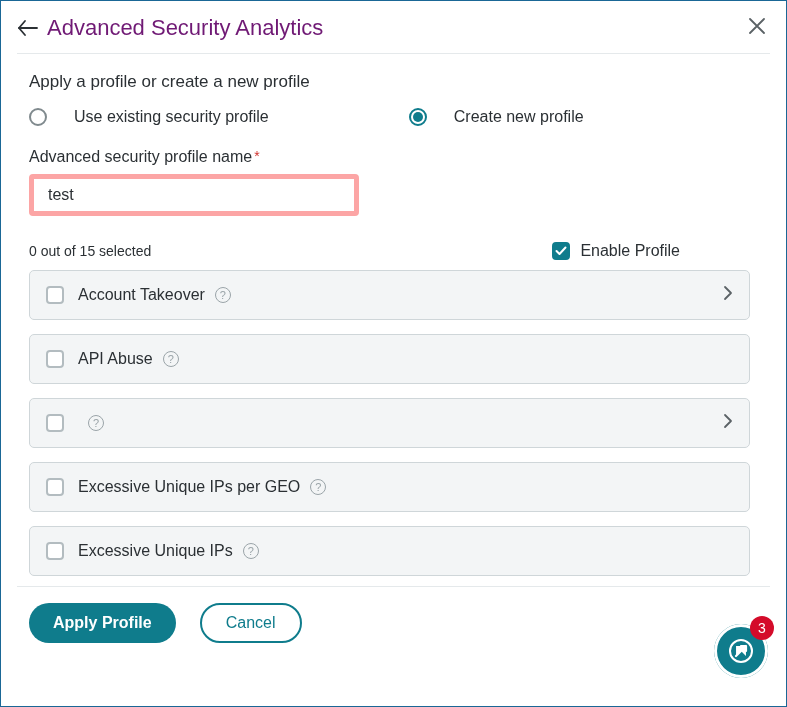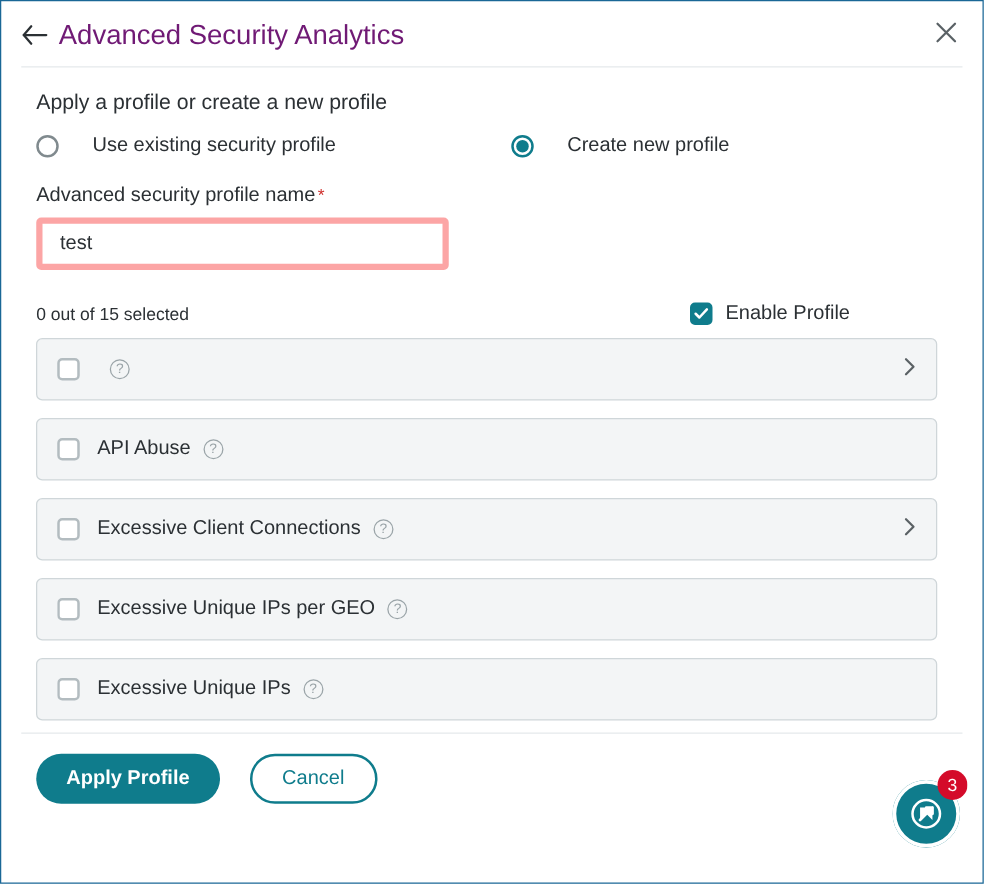--- a/index.html
+++ b/index.html
@@ -105,35 +105,35 @@
             </svg>
         </span>
         <span>Enable Profile</span>
       </span>
     </div>
   </div>
 
   <div class="checks-panel">
     <div class="check-item">
       <span class="checkbox item-cb"></span>
+      <span class="check-name">Account Takeover</span>
       <span class="help-icon">?</span>
       <span class="chevron">
         <svg width="10" height="16" viewBox="0 0 10 16">
             <path d="M2 2 L8 8 L2 14" stroke="#5b6266" stroke-width="1.8" fill="none" stroke-linecap="round" stroke-linejoin="round"></path>
           </svg>
       </span>
     </div>
     <div class="check-item">
       <span class="checkbox item-cb"></span>
       <span class="check-name">API Abuse</span>
       <span class="help-icon">?</span>
     </div>
     <div class="check-item">
       <span class="checkbox item-cb"></span>
-      <span class="check-name">Excessive Client Connections</span>
       <span class="help-icon">?</span>
       <span class="chevron">
         <svg width="10" height="16" viewBox="0 0 10 16">
             <path d="M2 2 L8 8 L2 14" stroke="#5b6266" stroke-width="1.8" fill="none" stroke-linecap="round" stroke-linejoin="round"></path>
           </svg>
       </span>
     </div>
     <div class="check-item">
       <span class="checkbox item-cb"></span>
       <span class="check-name">Excessive Unique IPs per GEO</span>

